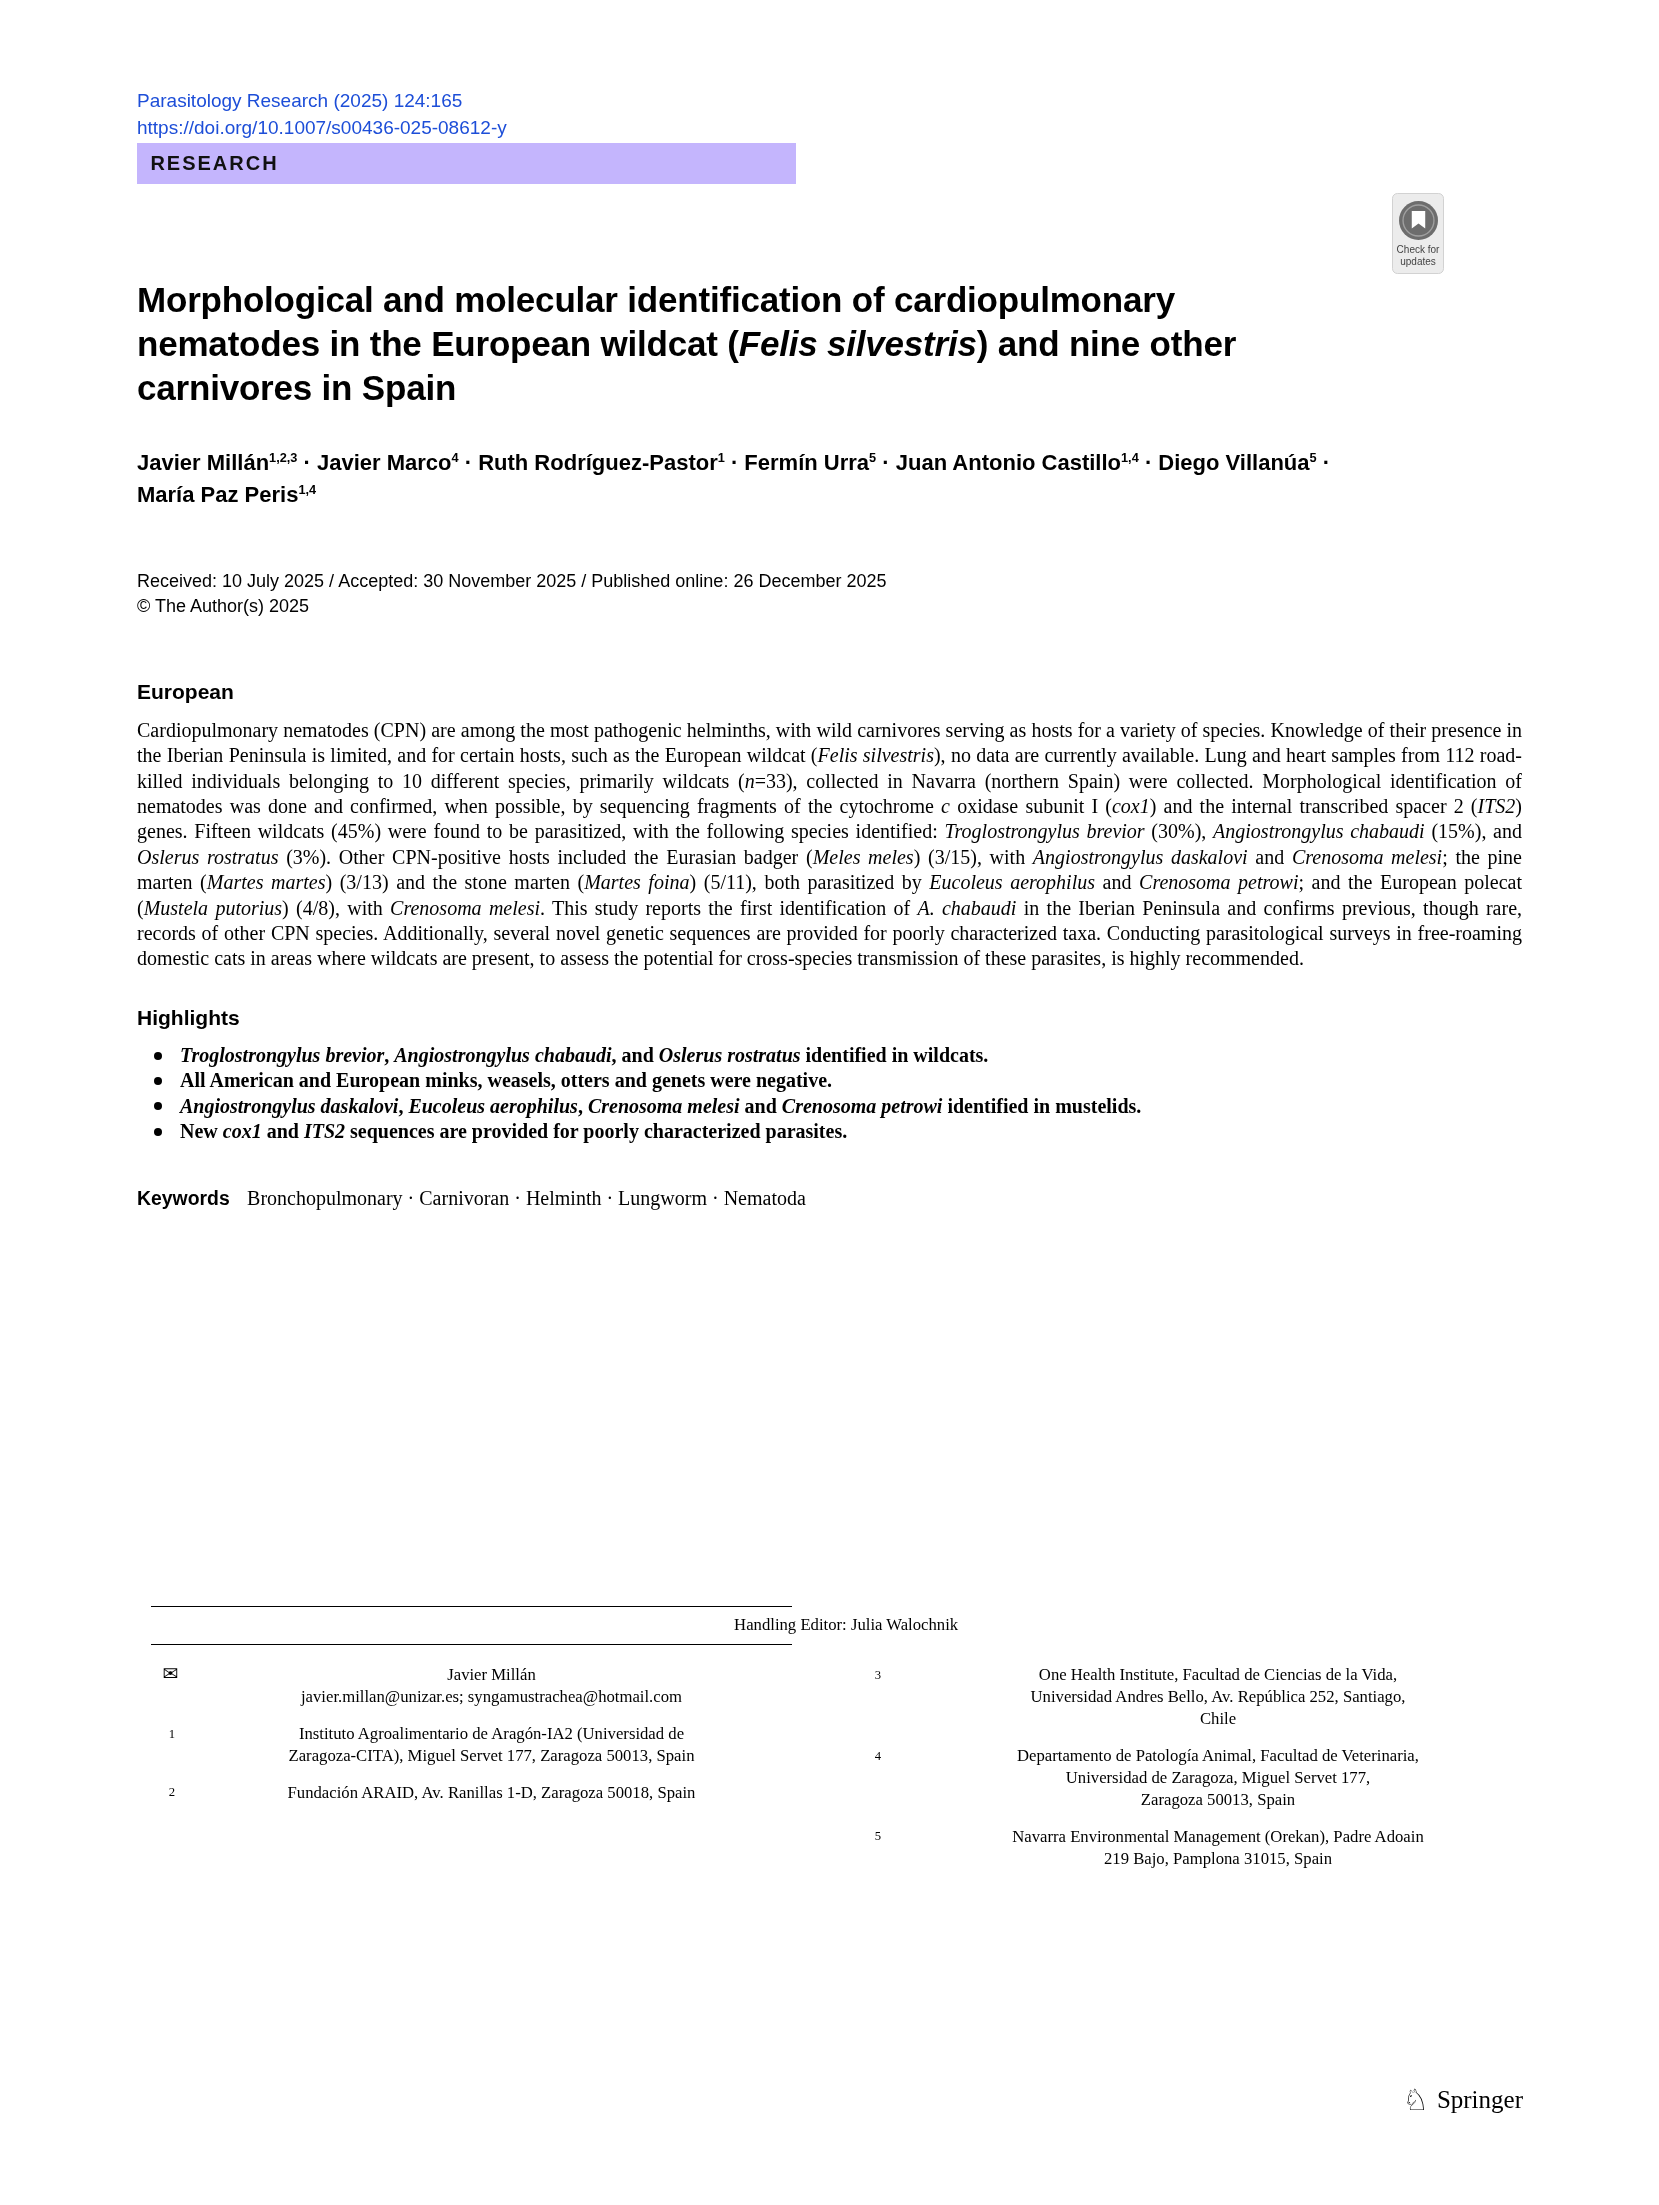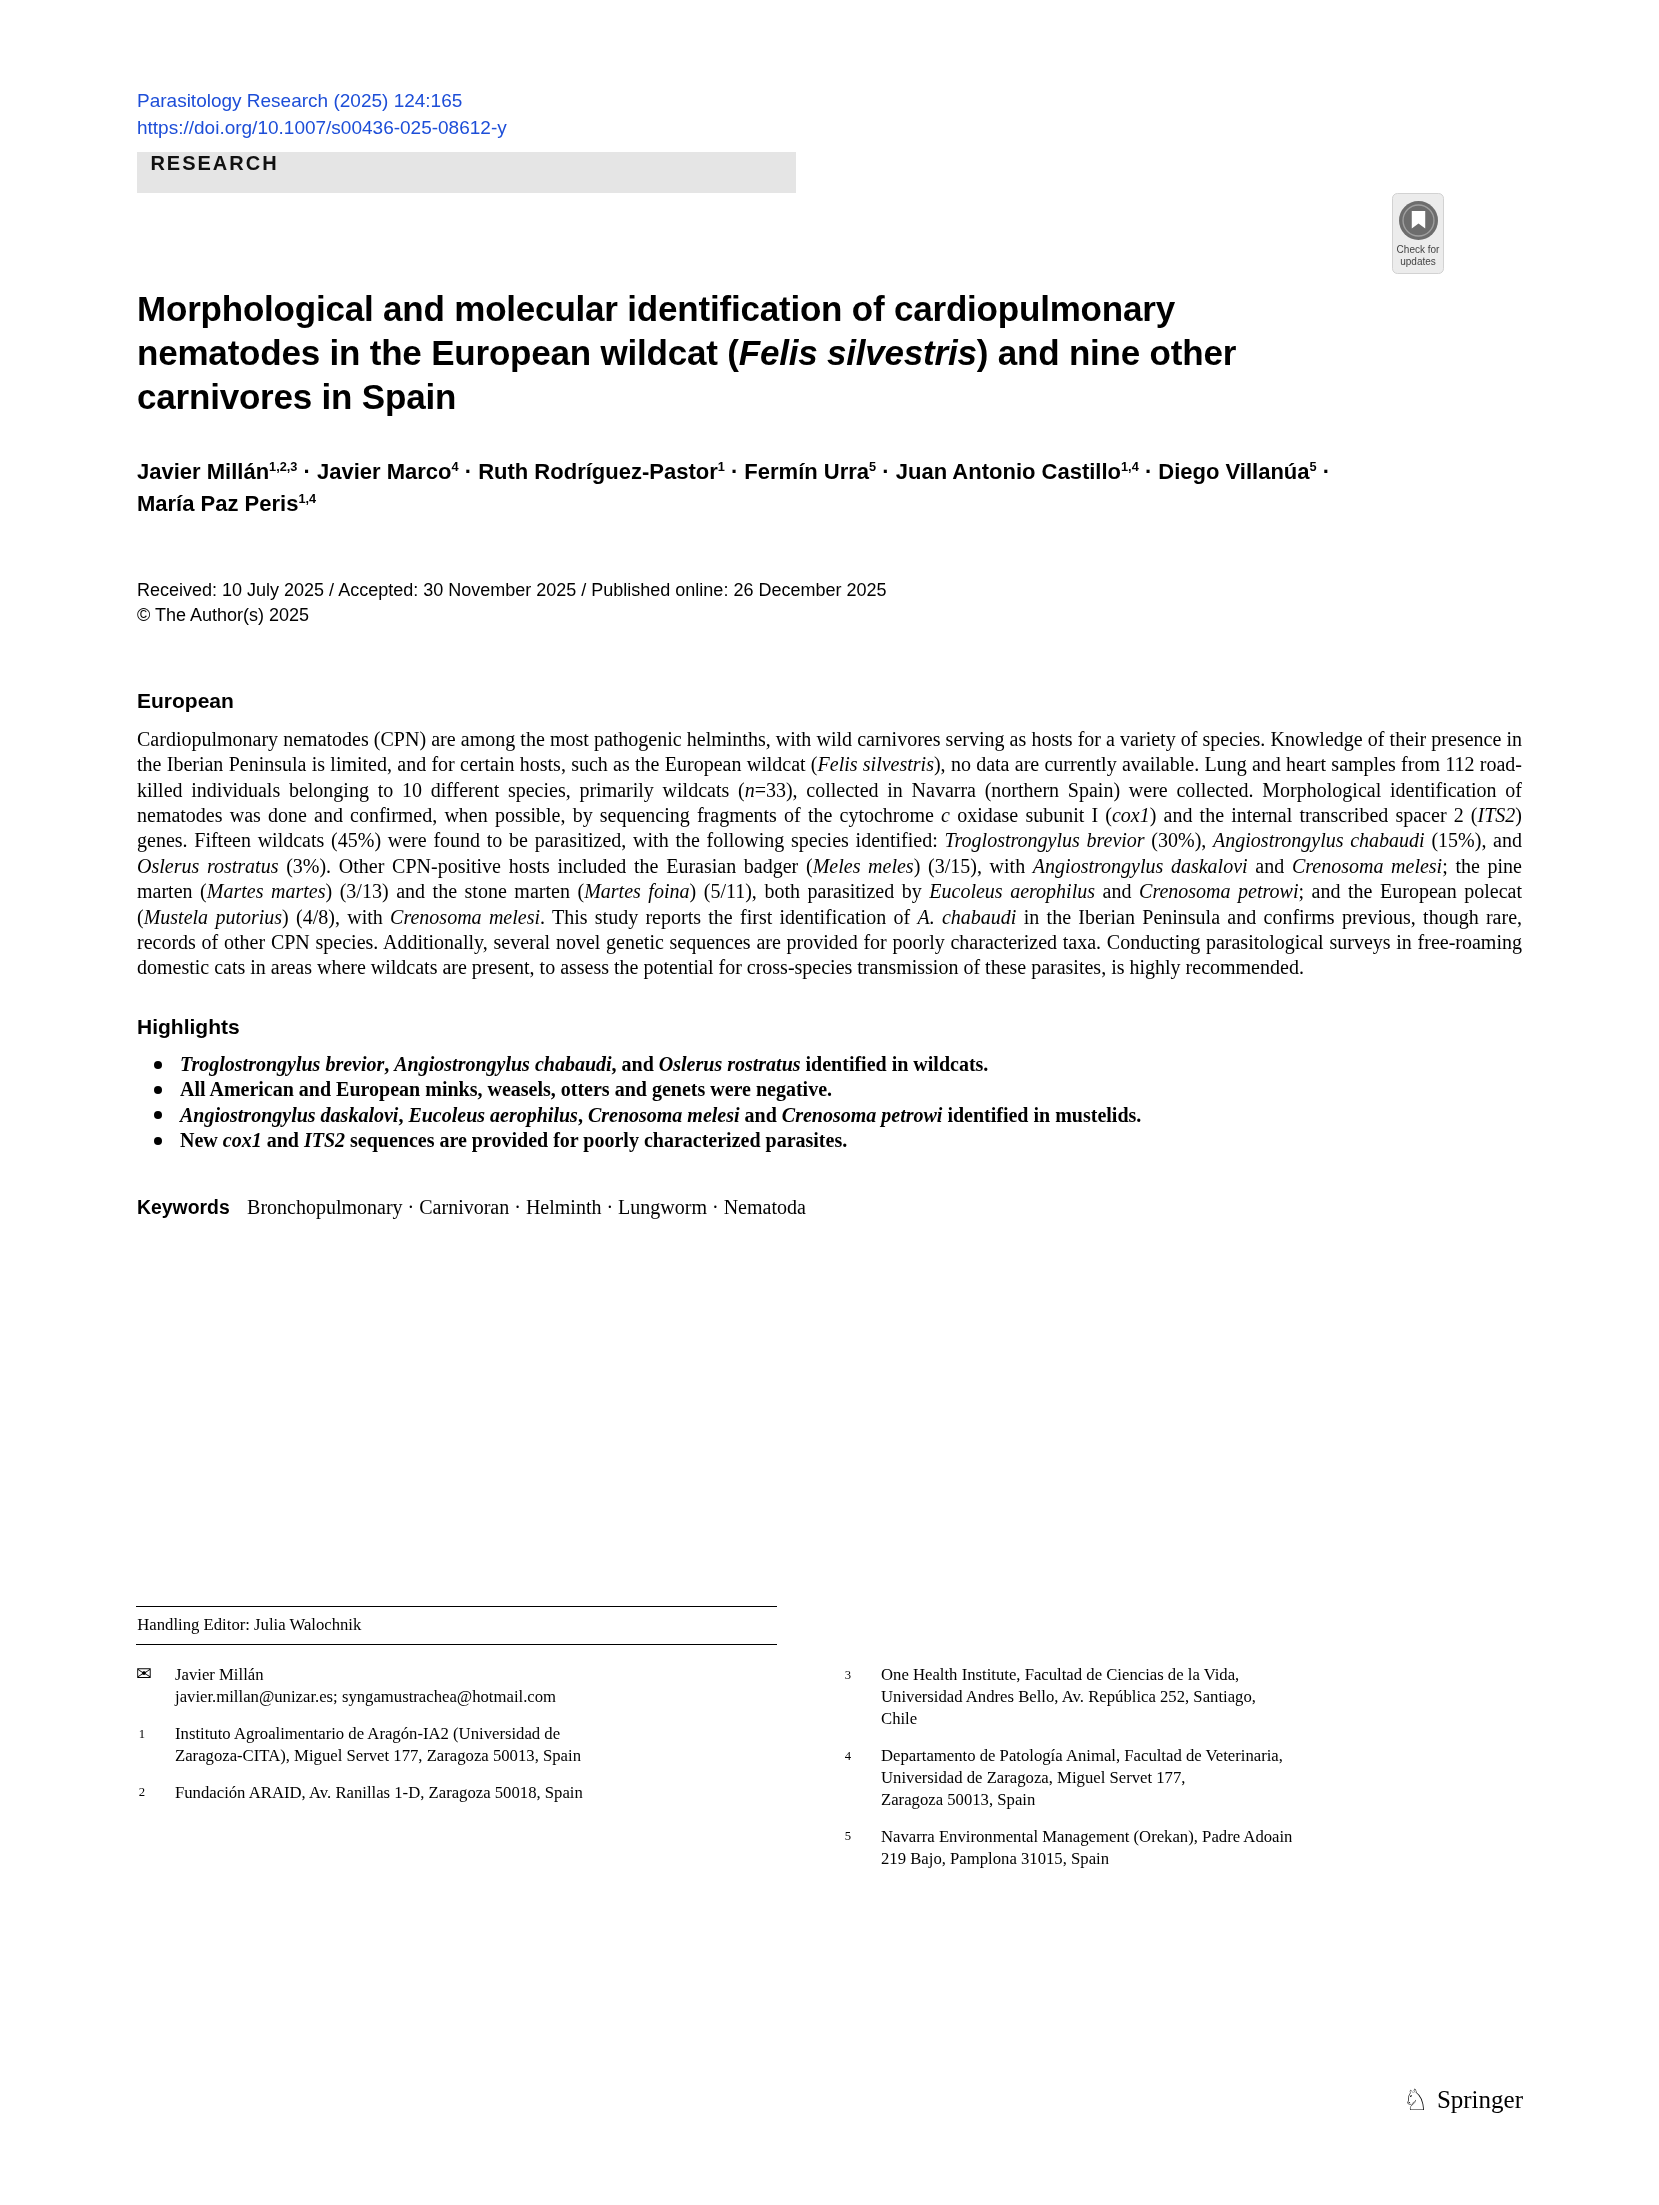--- a/index.html
+++ b/index.html
@@ -8,22 +8,22 @@
     width:1660px; height:2205px; position:relative; overflow:hidden;
     font-family:"Liberation Serif", serif; color:#000;
   }
   .page { position:absolute; inset:0; padding:87px 137px 0 137px; }
 
   .journal-line, .doi-line {
     font-family:"Liberation Sans", sans-serif;
     font-size:19px; line-height:27px; color:#1d4ed8;
   }
   .research-bar {
-    margin-top:11px; width:659px; height:41px; background:#e5e5e5;
-    display:flex; align-items:flex-start; padding-left:13.4px;
+    margin-top:2px; width:659px; height:41px; background:#c4b5fd;
+    display:flex; align-items:center; padding-left:13.4px;
     font-family:"Liberation Sans", sans-serif; font-weight:bold;
     font-size:20px; letter-spacing:2px; color:#111;
   }
 
   .crossmark {
     position:absolute; top:193px; right:216px; width:52px;
     background:#ececec; border:0.7px solid #d2d2d2; border-radius:5.4px;
     padding:6.7px 2.7px 5.4px 2.7px; text-align:center; cursor:pointer;
   }
   .crossmark-circle { width:39px; height:39px; margin:0 auto; }
@@ -68,22 +68,22 @@
     background:#000; border-radius:50%;
   }
 
   .keywords-line { margin-top:40px; font-size:20px; line-height:27px; }
   .keywords-label {
     font-family:"Liberation Sans", sans-serif; font-weight:700;
     font-size:19.4px; margin-right:17.4px;
   }
 
   .footnotes {
-    position:absolute; left:136px; top:1606px; width:1389px;
-    font-size:16.7px; line-height:22px;
+    position:absolute; left:151px; top:1606px; width:1389px;
+    font-size:16.7px; line-height:22px;text-align:center;
   }
   .fn-rule { width:641px; height:1.3px; background:#000; }
   .handling-editor { margin:6.7px 0 8px 1.3px; }
   .fn-columns { display:flex; margin-top:19px; }
   .fn-col-left { width:706px; padding-right:64px; }
   .fn-col-right { width:683px; }
   .fn-entry { display:flex; margin-bottom:14.7px; }
   .fn-marker { width:39px; flex:none; }
   .fn-num { font-size:12.7px; position:relative; top:-1.3px; padding-left:2.7px; }
   .envelope { font-size:19px; line-height:20px; }

